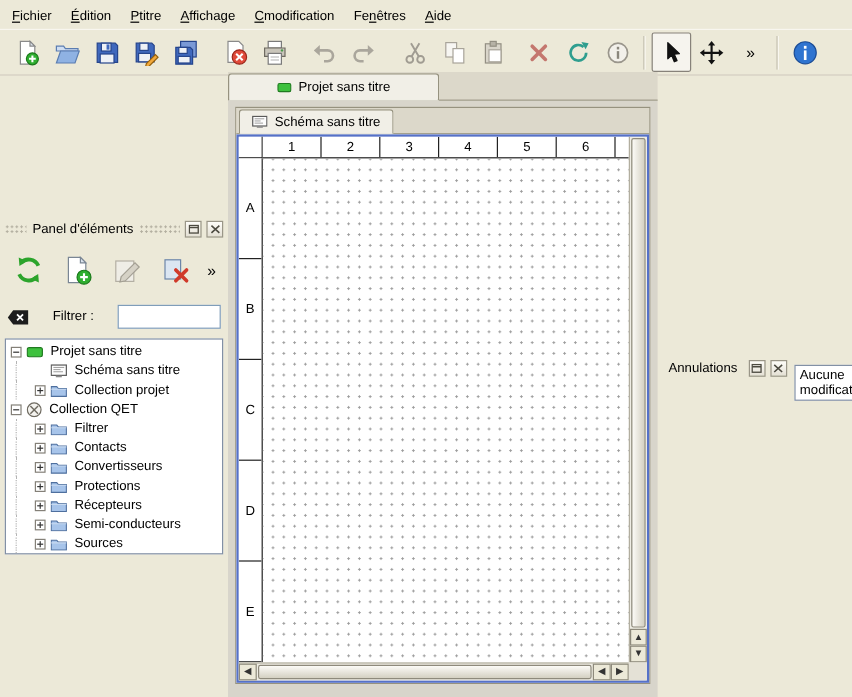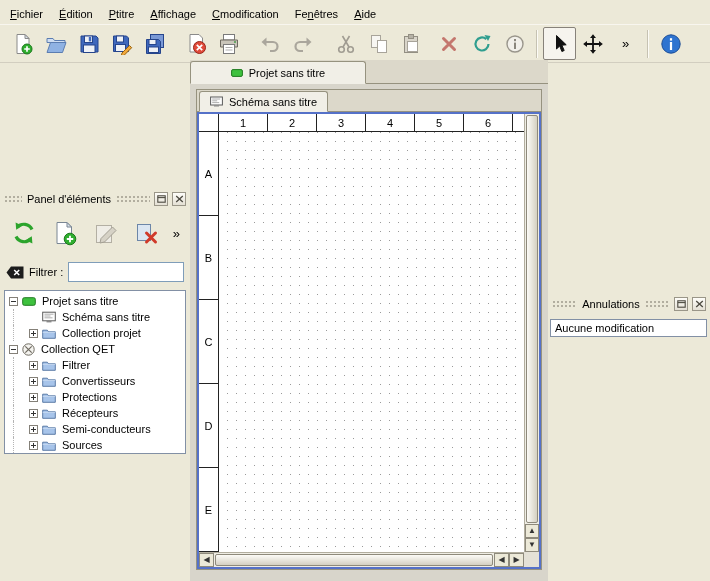--- a/index.html
+++ b/index.html
@@ -21,38 +21,38 @@
 .tb-btn.checked{background:#f6f4ee;border:1px solid #87827a;border-radius:2px}
 .gap8{width:8px}.gap10{width:10px}.gap4{width:4px}
 .tb-sep{width:2px;height:28px;margin:0 5px;border-left:1px solid #c6c2b2;border-right:1px solid #fcfbf6}
 .ovf{font-size:13px;padding:0 2px}
 
 
 .main{display:flex;height:518px;align-items:center}
 
 
 .left-dock{width:190px;display:flex;flex-direction:column;min-width:0}
-.right-dock{width:162px;display:flex;flex-direction:column;min-width:0}
+.right-dock{width:162px;display:flex;flex-direction:row;min-width:0}
 .dock-titlebar{height:18px;display:flex;align-items:center;padding:0 4px;gap:3px}
 .dock-title{white-space:nowrap;padding:0 2px}
 .grip{height:8px;background-image:radial-gradient(circle,#b2ae9f 0.9px,transparent 1px);
   background-size:4px 4px}
 .grip.fill{flex:1}
 .grip.sm{flex:0 0 18px}
 .dock-btn{width:14px;height:14px;padding:0;margin-left:1px;border:1px solid #9a9688;
   background:linear-gradient(#fefdf9,#e4e0d4);display:flex;align-items:center;justify-content:center}
 
 
 .ed-toolbar{display:flex;align-items:center;padding:7px 6px 2px;gap:5px}
 .ed-btn{width:36px;height:36px;border:1px solid transparent;background:transparent;
   display:flex;align-items:center;justify-content:center;padding:0}
 .ed-overflow{margin-left:auto;border:none;background:none;padding:0 4px 0 0}
 
 
-.filter-row{display:flex;align-items:center;gap:5px;padding:9px 6px 6px}
+.filter-row{display:flex;align-items:center;gap:20px;padding:9px 6px 6px}
 .filter-clear{border:none;background:none;padding:0;display:flex}
 .filter-input{flex:1;height:20px;min-width:0;border:1px solid #7f9db9;background:#fff;padding:0 3px;font:inherit}
 
 
 .tree{flex:1;margin:2px 4px 0 4px;background:#fff;border:1px solid #8290a5;overflow:hidden;padding-top:2px}
 .tree-row{height:16px;display:flex;align-items:center;gap:4px;padding-left:4px;white-space:nowrap}
 .indent{flex:0 0 12px;align-self:stretch;margin-left:4px;border-left:1px dotted #b4b4b4}
 .exp{flex:0 0 9px;width:9px;height:9px;border:1px solid #848078;background:#fff;position:relative}
 .exp::before{content:"";position:absolute;left:1px;right:1px;top:3px;height:1px;background:#333}
 .exp.plus::after{content:"";position:absolute;top:1px;bottom:1px;left:3px;width:1px;background:#333}
@@ -373,20 +373,31 @@
       </div>
       <div class="tree-row">
         <span class="indent"></span>
         <span class="exp plus"></span>
         <span class="ticon">
             <svg width="14" height="11" viewBox="0 0 14 11">
               <path d="M0.7 2.2h4.6l1.3 1.6h6.7v6.5H0.7z" fill="#a7c4ea" stroke="#4e6f9e" stroke-width="0.9"></path>
               <path d="M0.7 4.4h12.6" stroke="#c8daf0" stroke-width="0.9"></path>
             </svg>
           </span>
+        <span class="tlabel">Contacts</span>
+      </div>
+      <div class="tree-row">
+        <span class="indent"></span>
+        <span class="exp plus"></span>
+        <span class="ticon">
+            <svg width="14" height="11" viewBox="0 0 14 11">
+              <path d="M0.7 2.2h4.6l1.3 1.6h6.7v6.5H0.7z" fill="#a7c4ea" stroke="#4e6f9e" stroke-width="0.9"></path>
+              <path d="M0.7 4.4h12.6" stroke="#c8daf0" stroke-width="0.9"></path>
+            </svg>
+          </span>
         <span class="tlabel">Convertisseurs</span>
       </div>
       <div class="tree-row">
         <span class="indent"></span>
         <span class="exp plus"></span>
         <span class="ticon">
             <svg width="14" height="11" viewBox="0 0 14 11">
               <path d="M0.7 2.2h4.6l1.3 1.6h6.7v6.5H0.7z" fill="#a7c4ea" stroke="#4e6f9e" stroke-width="0.9"></path>
               <path d="M0.7 4.4h12.6" stroke="#c8daf0" stroke-width="0.9"></path>
             </svg>

